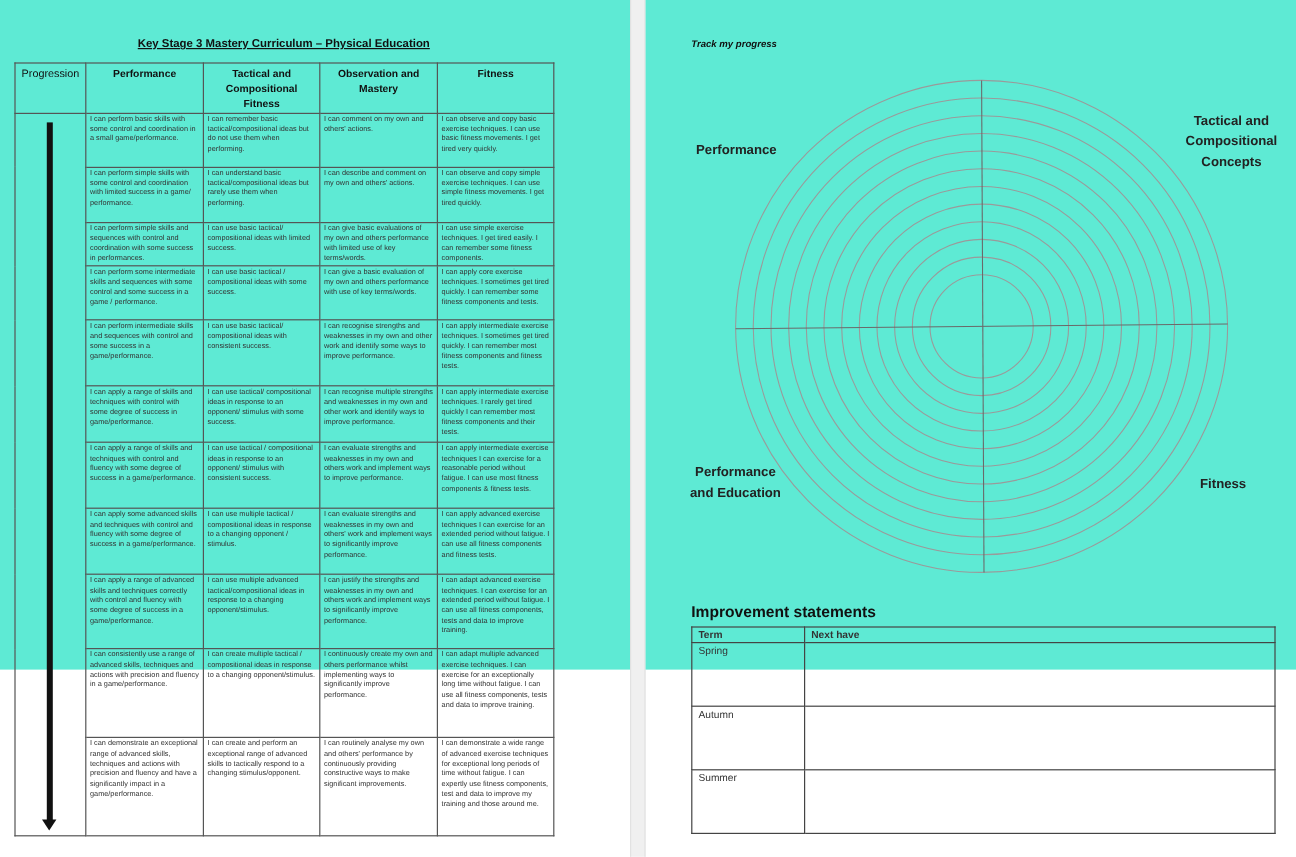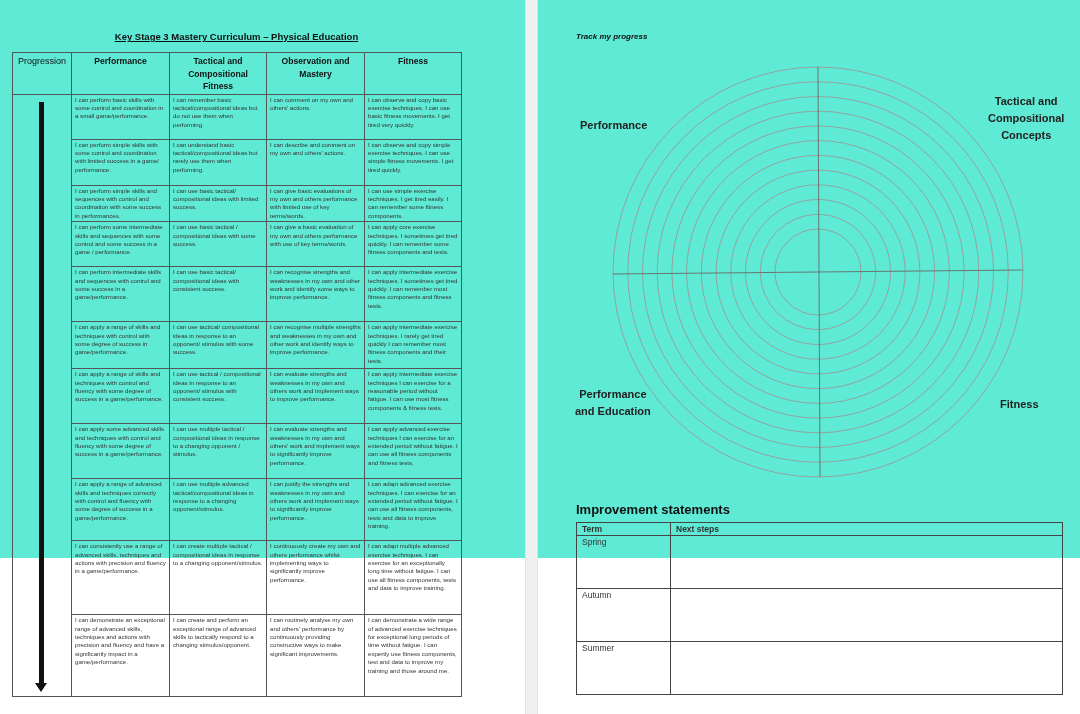--- a/index.html
+++ b/index.html
@@ -175,21 +175,21 @@
 
   <div id="improve-title">Improvement statements</div>
   <table class="improve">
     <colgroup>
         <col style="width:94px">
         <col>
       </colgroup>
     <tbody id="improve-body">
       <tr class="hdr">
         <td>Term</td>
-        <td>Next steps</td>
+        <td>Next have</td>
       </tr>
     <tr class="term">
           <td>Spring</td>
           <td></td>
         </tr>
         <tr class="term">
           <td>Autumn</td>
           <td></td>
         </tr>
         <tr class="term">

